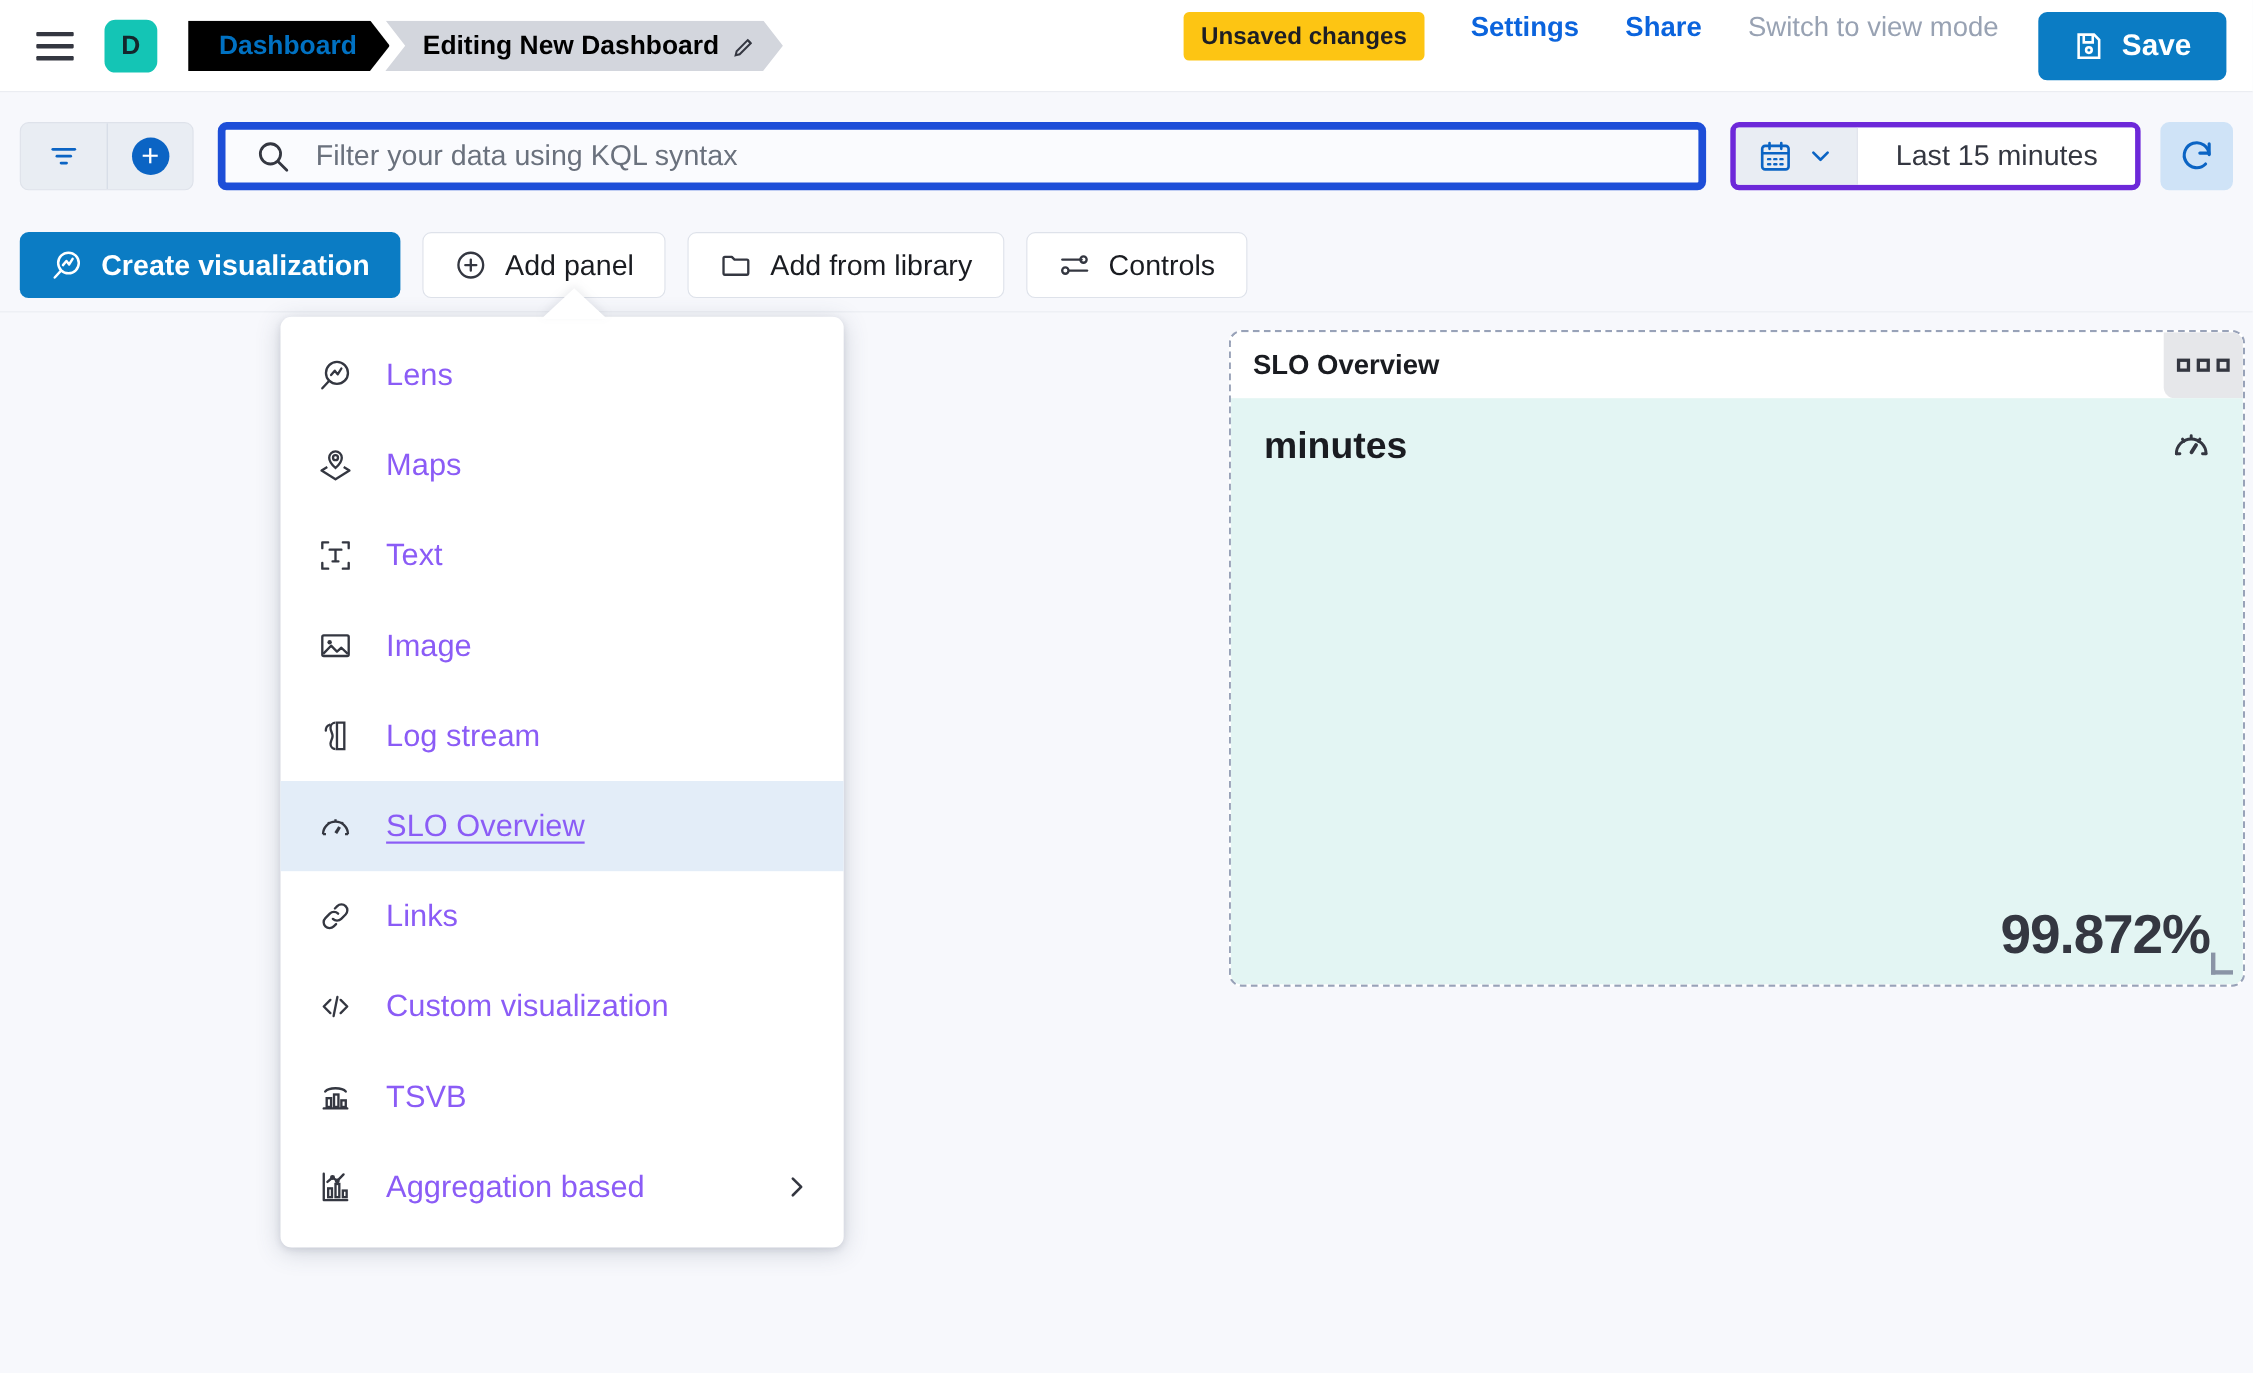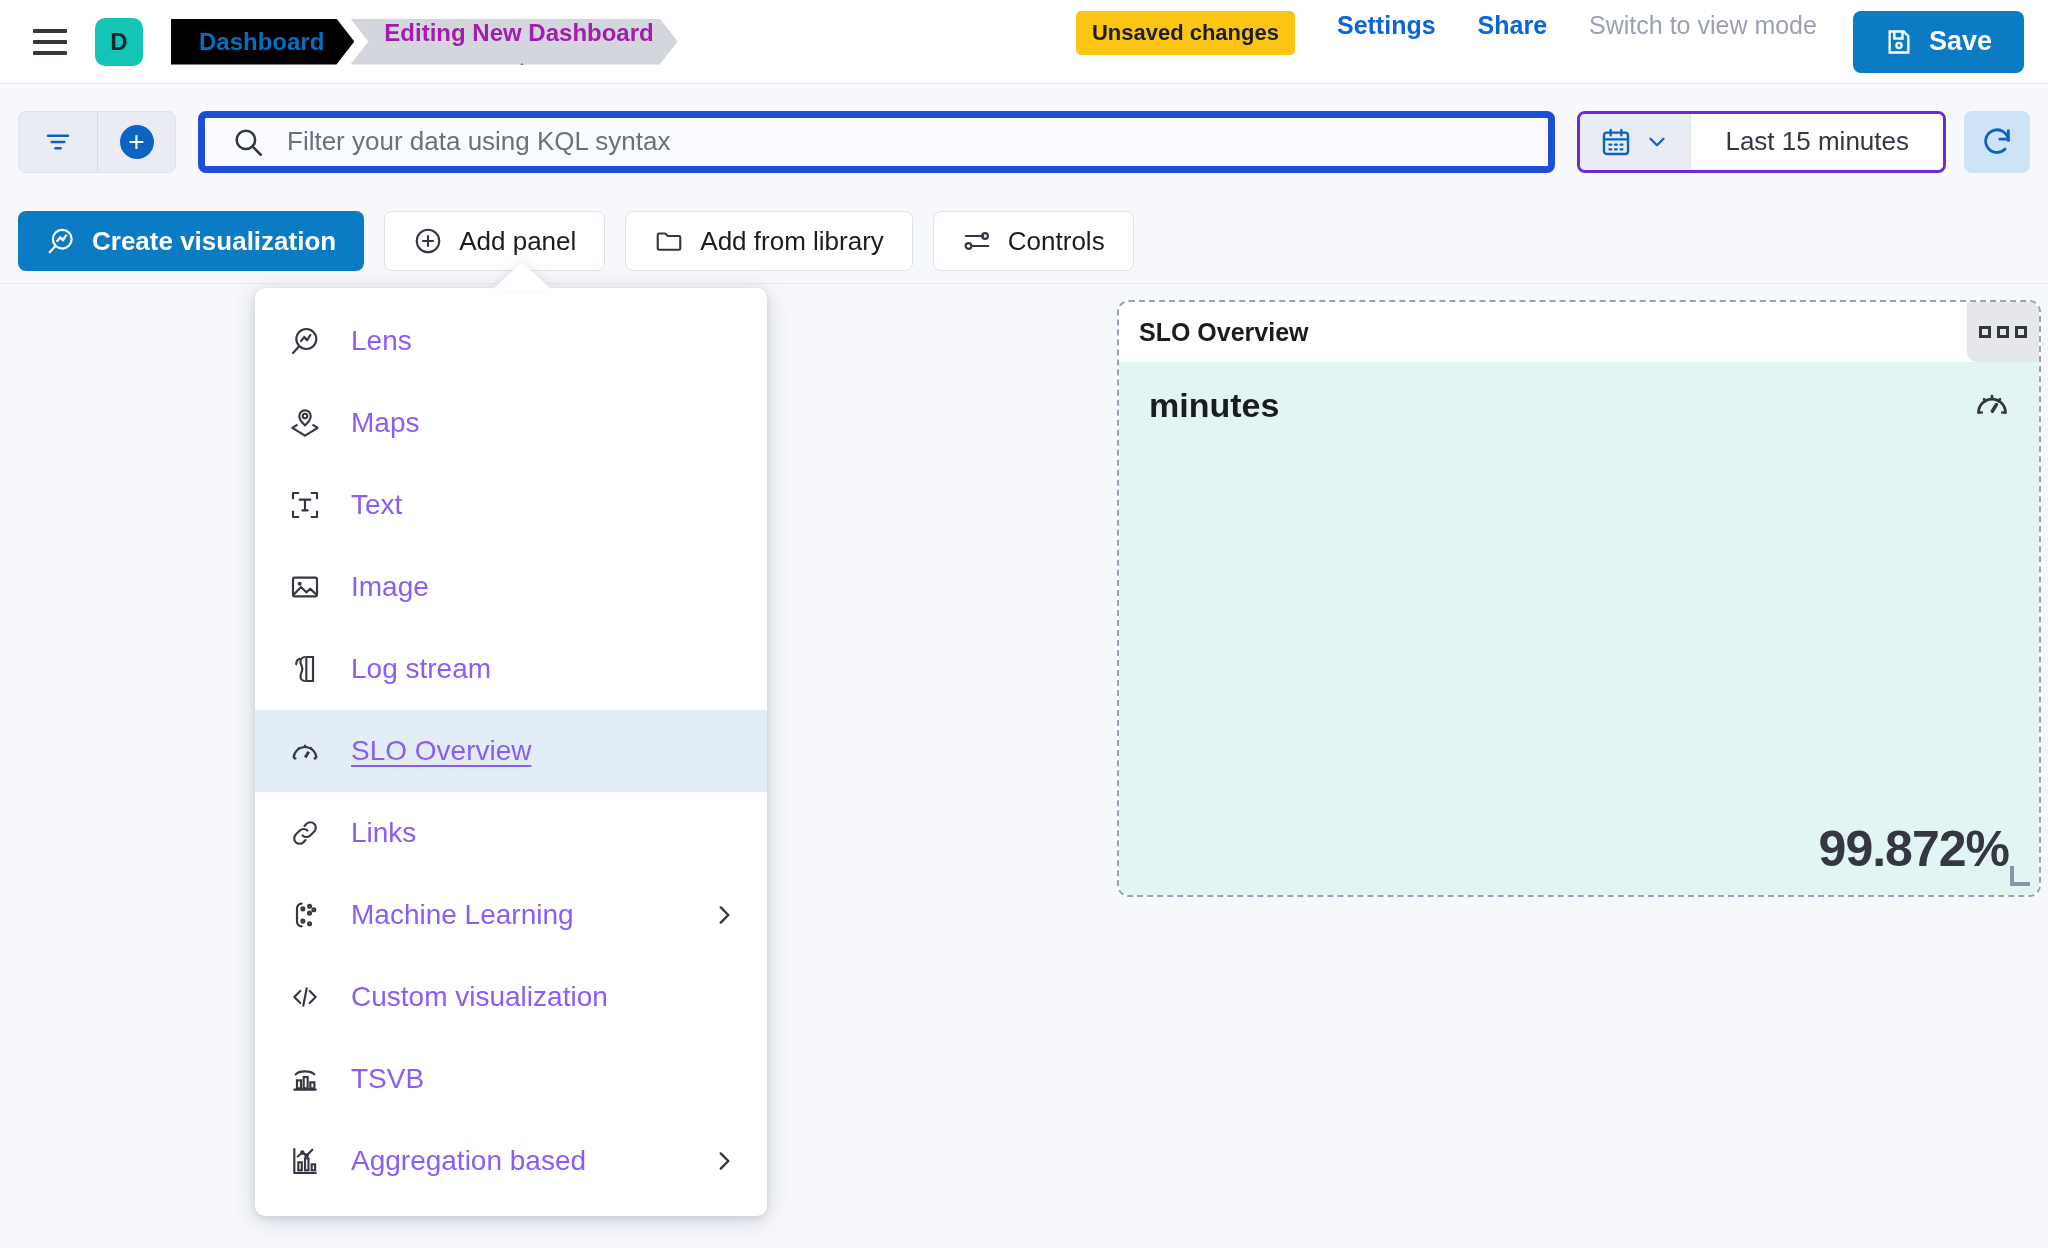--- a/index.html
+++ b/index.html
@@ -37,25 +37,25 @@
   .crumb {
     height: 46px; display: flex; align-items: center;
     padding: 0 26px 0 26px; font-size: 24px; position: relative;
   }
   .crumb-1 {
     background: #000000; color: #0071C2; font-weight: 600;
     padding-left: 28px; padding-right: 30px;
     clip-path: polygon(0 0, calc(100% - 18px) 0, 100% 50%, calc(100% - 18px) 100%, 0 100%);
   }
   .crumb-2 {
-    background: #D3D6DD; color: #a21caf; font-weight: 600;
+    background: #D3D6DD; color: #000000; font-weight: 600;
     margin-left: -4px;
     padding-left: 34px; padding-right: 24px;
     clip-path: polygon(0 0, calc(100% - 18px) 0, 100% 50%, calc(100% - 18px) 100%, 0 100%, 18px 50%);
-    display: flex; align-items: center; gap: 12px; flex-direction: column;
+    display: flex; align-items: center; gap: 12px;
   }
   .pencil-icon { width: 22px; height: 22px; flex: none; display: block; }
 
   .header-right {
     margin-left: auto; display: flex; align-items: flex-start; gap: 0; padding-right: 24px;
   }
   .badge-unsaved {
     background: #FDC513; color: #1D1E24;
     font-size: 22px; font-weight: 700;
     padding: 9px 16px; border-radius: 5px;
@@ -100,21 +100,21 @@
   .kql-input {
     flex: 1; margin-left: 22px; height: 62px;
     background: #FAFBFE; border: 7px solid #1d4ed8; border-radius: 8px;
     display: flex; align-items: center; padding: 0 26px; gap: 22px;
     cursor: text;
   }
   .kql-placeholder { font-size: 26px; color: #6A717D; }
 
   .timepicker {
     margin-left: 22px; height: 62px; display: flex;
-    border: 3px solid #6d28d9; border-radius: 8px; overflow: hidden;
+    border: 5px solid #6d28d9; border-radius: 8px; overflow: hidden;
   }
   .tp-calendar {
     background: #E9EDF3; display: flex; align-items: center; gap: 12px;
     padding: 0 20px; cursor: pointer; border-right: 1px solid #DEE2EA;
   }
   .tp-value {
     background: #FFFFFF; display: flex; align-items: center;
     padding: 0 34px; font-size: 26px; color: #343741; cursor: pointer;
     white-space: nowrap;
   }
@@ -421,35 +421,20 @@
       </div>
       <div class="menu-item">
         <svg class="mi-icon" viewBox="0 0 24 24" fill="none" stroke="#343741" stroke-width="1.6">
           <path d="M10.2 13.8a4 4 0 0 0 5.7 0l3-3a4 4 0 1 0-5.7-5.7l-1.6 1.6" stroke-linecap="round"></path>
           <path d="M13.8 10.2a4 4 0 0 0-5.7 0l-3 3a4 4 0 1 0 5.7 5.7l1.6-1.6" stroke-linecap="round"></path>
         </svg>
         <span class="mi-label">Links</span>
       </div>
       <div class="menu-item">
         <svg class="mi-icon" viewBox="0 0 24 24" fill="none" stroke="#343741" stroke-width="1.6">
-          <path d="M9.5 3.5A3.4 3.4 0 0 0 6 6.9v10.2a3.4 3.4 0 0 0 3.5 3.4" stroke-linecap="round"></path>
-          <circle cx="10.4" cy="7.4" r="1.1"></circle>
-          <circle cx="15.4" cy="5.4" r="1.1"></circle>
-          <circle cx="15.4" cy="10.6" r="1.1"></circle>
-          <circle cx="10.4" cy="16.6" r="1.1"></circle>
-          <circle cx="15.4" cy="18.6" r="1.1"></circle>
-          <circle cx="18.6" cy="8" r="1.1"></circle>
-        </svg>
-        <span class="mi-label">Machine Learning</span>
-        <svg class="mi-chevron" viewBox="0 0 24 24" fill="none" stroke="#343741" stroke-width="2.2" stroke-linecap="round" stroke-linejoin="round">
-          <path d="M9 5l7 7-7 7"></path>
-        </svg>
-      </div>
-      <div class="menu-item">
-        <svg class="mi-icon" viewBox="0 0 24 24" fill="none" stroke="#343741" stroke-width="1.6">
           <path d="M8.5 7.5L4 12l4.5 4.5" stroke-linecap="round" stroke-linejoin="round"></path>
           <path d="M15.5 7.5L20 12l-4.5 4.5" stroke-linecap="round" stroke-linejoin="round"></path>
           <path d="M13.3 5.5l-2.6 13" stroke-linecap="round"></path>
         </svg>
         <span class="mi-label">Custom visualization</span>
       </div>
       <div class="menu-item">
         <svg class="mi-icon" viewBox="0 0 24 24" fill="none" stroke="#343741" stroke-width="1.6">
           <path d="M4 20h16" stroke-linecap="round"></path>
           <rect x="6" y="13" width="3" height="6"></rect>

